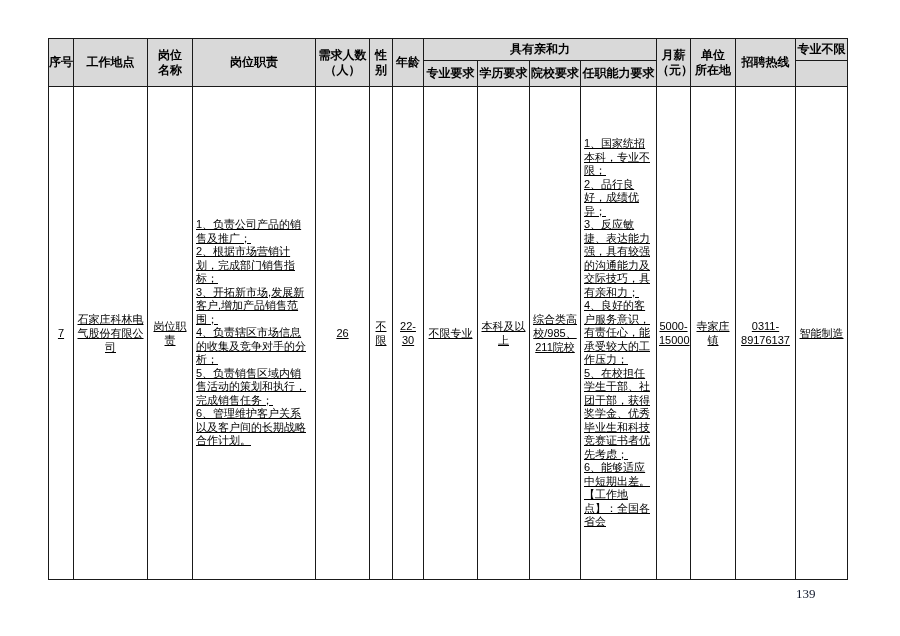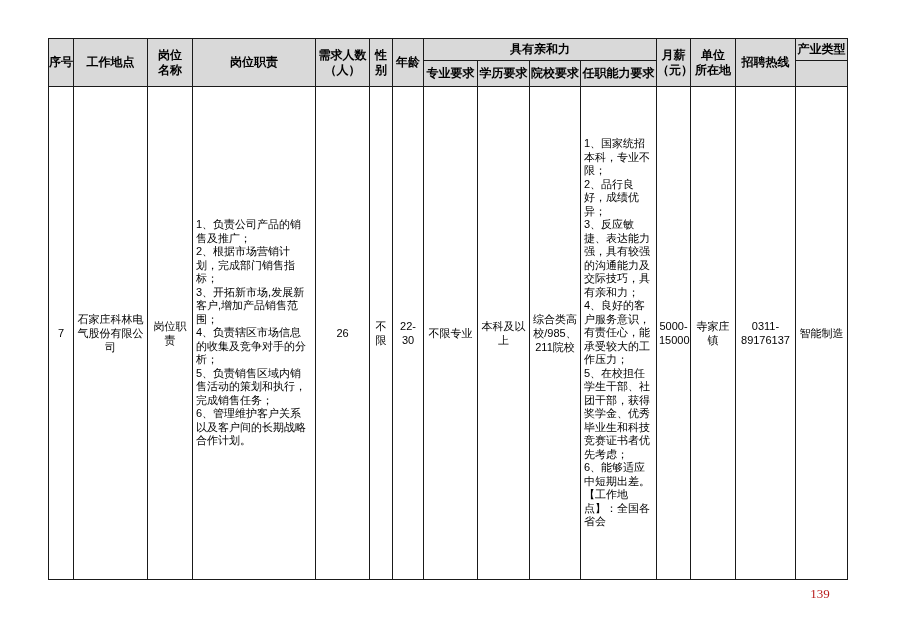--- a/index.html
+++ b/index.html
@@ -39,37 +39,37 @@
     white-space: pre;
     padding: 0;
   }
   .doc-table td {
     background: #ffffff;
     font-size: 11px;
     line-height: 14px;
     text-align: center;
     white-space: pre-line;
     padding: 1px 2px;
+    text-decoration: underline;
   }
   .doc-table td.long-text {
     text-align: left;
     line-height: 13.5px;
     padding: 1px 3px;
   }
   tr.header-row-1 { height: 22px; }
   tr.header-row-2 { height: 26px; }
   .page-num {
     position: absolute;
     left: 796px;
     top: 586px;
     width: 48px;
-    text-align: center;
     font-family: "Liberation Serif", serif;
     font-size: 13px;
-    color: #b91c1c;
+    color: #0f172a;
   }
 </style>
 </head>
 <body>
 
 <table class="doc-table">
   <colgroup>
     <col style="width:25px">
     <col style="width:74px">
     <col style="width:45px">
@@ -97,21 +97,21 @@
 （人）</th>
       <th rowspan="2">性
 别</th>
       <th rowspan="2">年龄</th>
       <th colspan="4">具有亲和力</th>
       <th rowspan="2">月薪
 （元）</th>
       <th rowspan="2">单位
 所在地</th>
       <th rowspan="2">招聘热线</th>
-      <th>产业类型</th>
+      <th>专业不限</th>
     </tr>
     <tr class="header-row-2">
       <th>专业要求</th>
       <th>学历要求</th>
       <th>院校要求</th>
       <th>任职能力要求</th>
       <th></th>
     </tr>
   </thead>
   <tbody>

